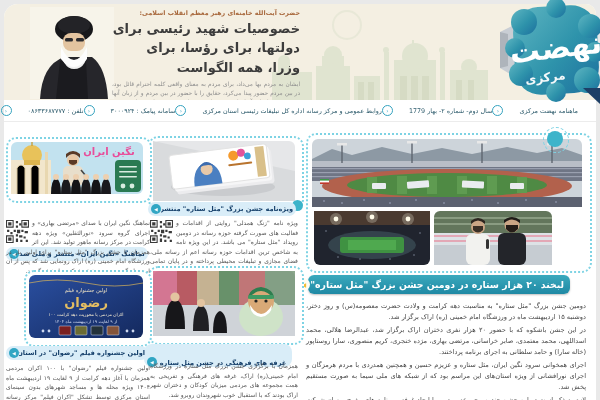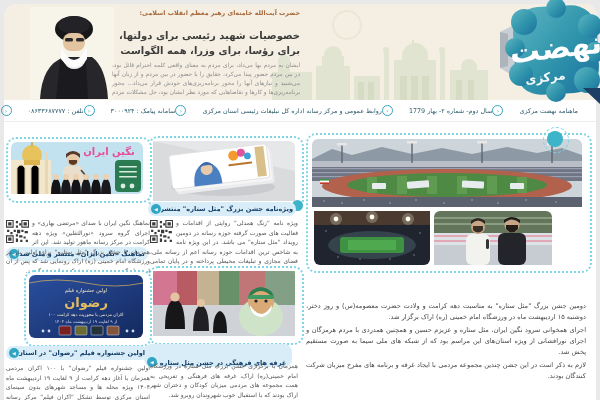--- a/index.html
+++ b/index.html
@@ -4,21 +4,21 @@
 <style>
   html,body{margin:0;padding:0;}
   #screen{position:relative;width:600px;height:400px;background:#e9e9e9;overflow:hidden;
           font-family:"DejaVu Sans",sans-serif;}
   .abs{position:absolute;}
   #page{left:4px;top:4px;width:592px;height:396px;background:#fff;border-radius:14px 10px 0 0;}
   
   #header{left:0;top:0;width:592px;height:96px;background:#f4efe2;border-radius:14px 10px 0 0;overflow:hidden;}
   .quote{direction:rtl;}
   .quote-source{font-size:6.3px;font-weight:bold;color:#a8683c;line-height:1.4;}
-  .quote-headline{font-size:10px;font-weight:bold;color:#3c3c3c;line-height:1.5;margin-top:10px;}
+  .quote-headline{font-size:13px;font-weight:bold;color:#3c3c3c;line-height:1.5;margin-top:1px;}
   .quote-body{font-size:5.8px;color:#8d8d8d;line-height:1.55;text-align:justify;margin-top:3px;}
   
   #infobar{left:0;top:96px;width:592px;height:22px;background:#fff;border-bottom:1px solid #ececec;
            display:flex;direction:rtl;align-items:center;justify-content:space-between;
            padding:0 18px 0 8px;box-sizing:border-box;font-size:6.4px;color:#2c5a6b;}
   .infoitem{display:flex;align-items:center;gap:16px;white-space:nowrap;}
   .ring-ico{width:9px;height:9px;border:1px solid #35a3c0;border-radius:50%;color:#35a3c0;
             font-size:6px;line-height:8px;display:flex;align-items:center;justify-content:center;flex:0 0 auto;}
   
   .dotbox{border:2px dotted #7ed3e4;border-radius:10px;background:#fff;overflow:hidden;}
@@ -232,23 +232,28 @@
         <rect x="52" y="28" width="3" height="10" rx="1.5" fill="#333"></rect>
         <circle cx="78" cy="14" r="7.5" fill="#caa585"></circle>
         <path d="M70,12 Q78,5 86,12 L86,9 Q78,3 70,9 Z" fill="#1f1b18"></path>
         <path d="M72,18 Q78,25 84,18 L84,14 72,14 Z" fill="#241d18"></path>
         <rect x="64" y="22" width="28" height="32" rx="6" fill="#23252a"></rect>
       </svg>
     </div>
     <div class="abs corner-ring" style="left:539px;top:123px;width:24px;height:24px;"></div>
     <div class="abs corner-dot" style="left:543px;top:127px;width:16px;height:16px;"></div>
 
+    <div id="headline" class="abs" style="left:304px;top:271px;width:262px;height:19px;">
+      <span class="txt">لبخند ۲۰ هزار ستاره در دومین جشن بزرگ "مثل ستاره"</span>
+      <span class="ico">◀</span>
+    </div>
 
     <div class="abs body-text lead-body" style="left:302px;top:297px;width:280px;height:96px;">
       <p>دومین جشن بزرگ "مثل ستاره" به مناسبت دهه کرامت و ولادت حضرت معصومه(س) و روز دختر، دوشنبه ۱۵ اردیبهشت ماه در ورزشگاه امام خمینی (ره) اراک برگزار شد.</p>
+      <p>در این جشن باشکوه که با حضور ۲۰ هزار نفری دختران اراک برگزار شد، عبدالرضا هلالی، محمد اسداللهی، محمد معتمدی، صابر خراسانی، مرتضی بهاری، مژده خنجری، کریم منصوری، سارا روستاپور (خاله سارا) و حامد سلطانی به اجرای برنامه پرداختند.</p>
       <p>اجرای همخوانی سرود نگین ایران، مثل ستاره و عزیزم حسین و همچنین همدردی با مردم هرمزگان و اجرای نورافشانی از ویژه استان‌های این مراسم بود که از شبکه های ملی سیما به صورت مستقیم پخش شد.</p>
       <p>لازم به ذکر است در این جشن چندین مجموعه مردمی با ایجاد غرفه و برنامه های مفرح میزبان شرکت کنندگان بودند.</p>
     </div>
 
     <div class="abs dotbox" style="left:144px;top:132px;width:152px;height:70px;">
       <svg style="left:3px;top:3px;" width="142" height="60" viewBox="0 0 142 60">
         <rect width="142" height="60" rx="6" fill="#e6e7e9"></rect>
         <path d="M0,0 L142,30 L142,60 L0,60 Z" fill="#d9dbdd"></path>
         <ellipse cx="70" cy="46" rx="52" ry="9" fill="#c9cbce"></ellipse>
         <g transform="rotate(-7 70 30)">

